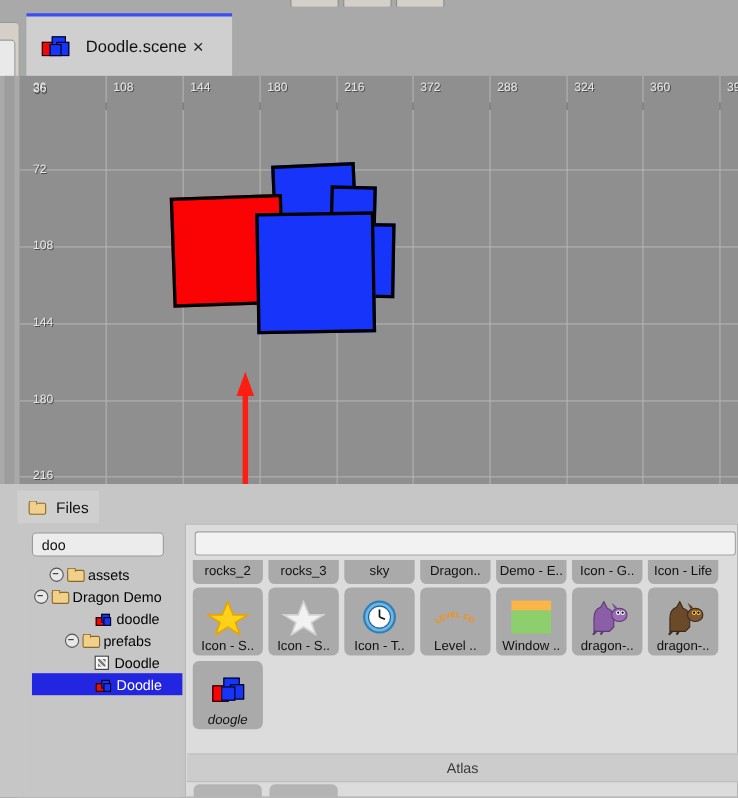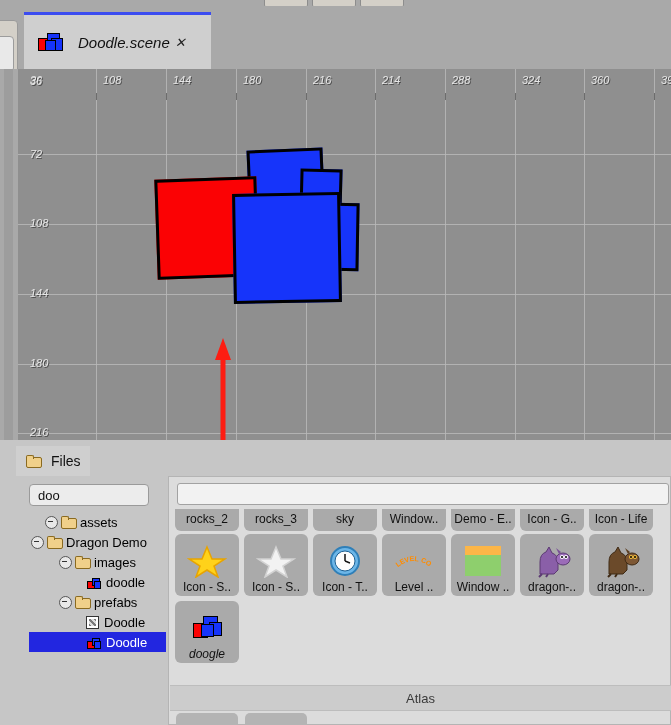--- a/index.html
+++ b/index.html
@@ -24,21 +24,21 @@
     position:absolute;left:-14px;top:20px;width:30px;height:78px;
     background:#d4d0c8;border:1px solid #9a9a9a;border-radius:4px;
   }
   .left-sliver-inner{
     position:absolute;left:-10px;top:36px;width:22px;height:34px;
     background:#e9e9e9;border:1px solid #9c9c9c;border-radius:4px;
   }
 
   
   #editor-area{
-    position:absolute;left:18px;top:6px;width:653px;height:434px;font-style:italic;
+    position:absolute;left:18px;top:6px;width:653px;height:434px;
   }
   .tabstrip{
     position:absolute;left:0;top:0;width:653px;height:63px;
     background:#a9a9a9;
   }
   .scene-tab{
     position:absolute;left:6px;top:6px;width:187px;height:57px;
     background:#cfcfcf;
     border-top:3px solid #3b4cf0;
     box-sizing:border-box;
@@ -251,21 +251,21 @@
     <div class="tick-v" style="left:497px;"></div>
     <div class="tick-v" style="left:566px;"></div>
     <div class="tick-v" style="left:636px;"></div>
 
     <div class="ruler-h">
       <span class="tick-label" style="left:12px;top:5px;">36</span>
       <span class="tick-label" style="left:85px;top:5px;">108</span>
       <span class="tick-label" style="left:155px;top:5px;">144</span>
       <span class="tick-label" style="left:225px;top:5px;">180</span>
       <span class="tick-label" style="left:295px;top:5px;">216</span>
-      <span class="tick-label" style="left:364px;top:5px;">214</span>
+      <span class="tick-label" style="left:364px;top:5px;">372</span>
       <span class="tick-label" style="left:434px;top:5px;">288</span>
       <span class="tick-label" style="left:504px;top:5px;">324</span>
       <span class="tick-label" style="left:573px;top:5px;">360</span>
       <span class="tick-label" style="left:643px;top:5px;">396</span>
     </div>
 
     <div class="ruler-v">
       <span class="tick-label" style="left:12px;top:6px;">36</span>
       <span class="tick-label" style="left:12px;top:79px;">72</span>
       <span class="tick-label" style="left:12px;top:148px;">108</span>
@@ -304,25 +304,20 @@
         <div class="tree-row" style="padding-left:16px;">
           <span class="expander"></span>
           <span class="folder"></span>
           <span>assets</span>
         </div>
         <div class="tree-row" style="padding-left:2px;">
           <span class="expander"></span>
           <span class="folder"></span>
           <span>Dragon Demo</span>
         </div>
-        <div class="tree-row" style="padding-left:30px;">
-          <span class="expander"></span>
-          <span class="folder"></span>
-          <span>images</span>
-        </div>
         <div class="tree-row" style="padding-left:58px;">
           <span class="fileicon-img">
             <span class="dood" style="left:0px;top:4px;width:6px;height:6px;background:#fb0204;"></span>
             <span class="dood" style="left:5px;top:1px;width:6px;height:6px;background:#1634fa;"></span>
             <span class="dood" style="left:7px;top:4px;width:5px;height:6px;background:#1634fa;"></span>
           </span>
           <span>doodle</span>
         </div>
         <div class="tree-row" style="padding-left:30px;">
           <span class="expander"></span>
@@ -357,21 +352,21 @@
         <div class="block-cell partial" style="left:0px;top:0px;">
           <span class="cap">rocks_2</span>
         </div>
         <div class="block-cell partial" style="left:69px;top:0px;">
           <span class="cap">rocks_3</span>
         </div>
         <div class="block-cell partial" style="left:138px;top:0px;">
           <span class="cap">sky</span>
         </div>
         <div class="block-cell partial" style="left:207px;top:0px;">
-          <span class="cap">Window..</span>
+          <span class="cap">Dragon..</span>
         </div>
         <div class="block-cell partial" style="left:276px;top:0px;">
           <span class="cap">Demo - E..</span>
         </div>
         <div class="block-cell partial" style="left:345px;top:0px;">
           <span class="cap">Icon - G..</span>
         </div>
         <div class="block-cell partial" style="left:414px;top:0px;">
           <span class="cap">Icon - Life</span>
         </div>

